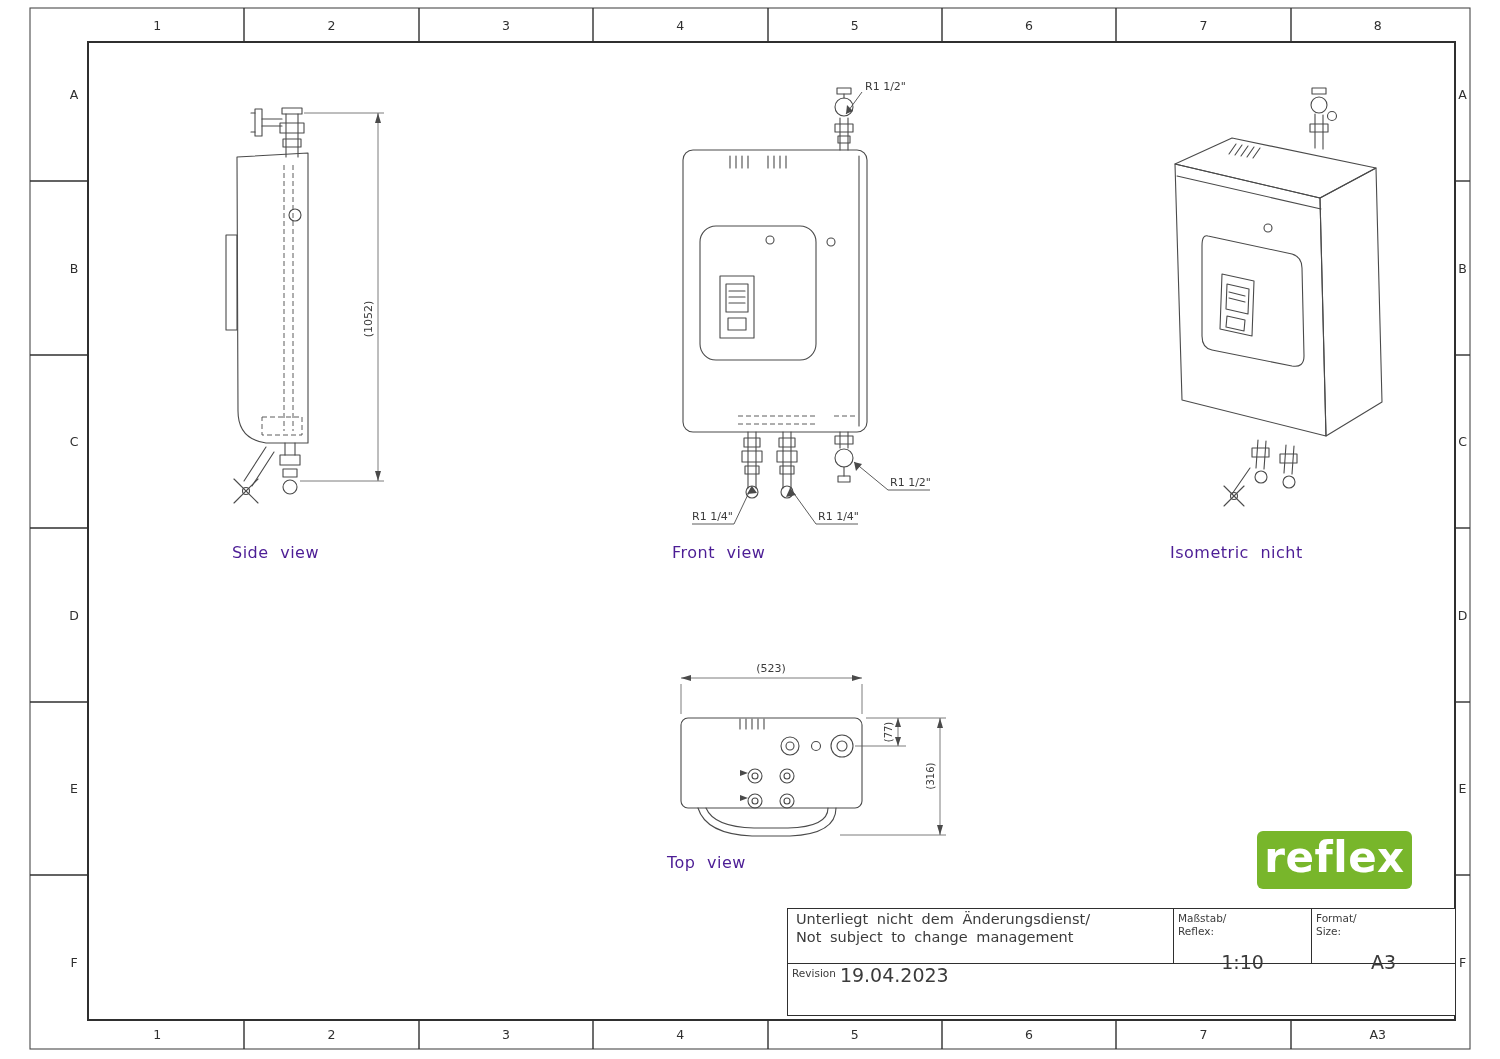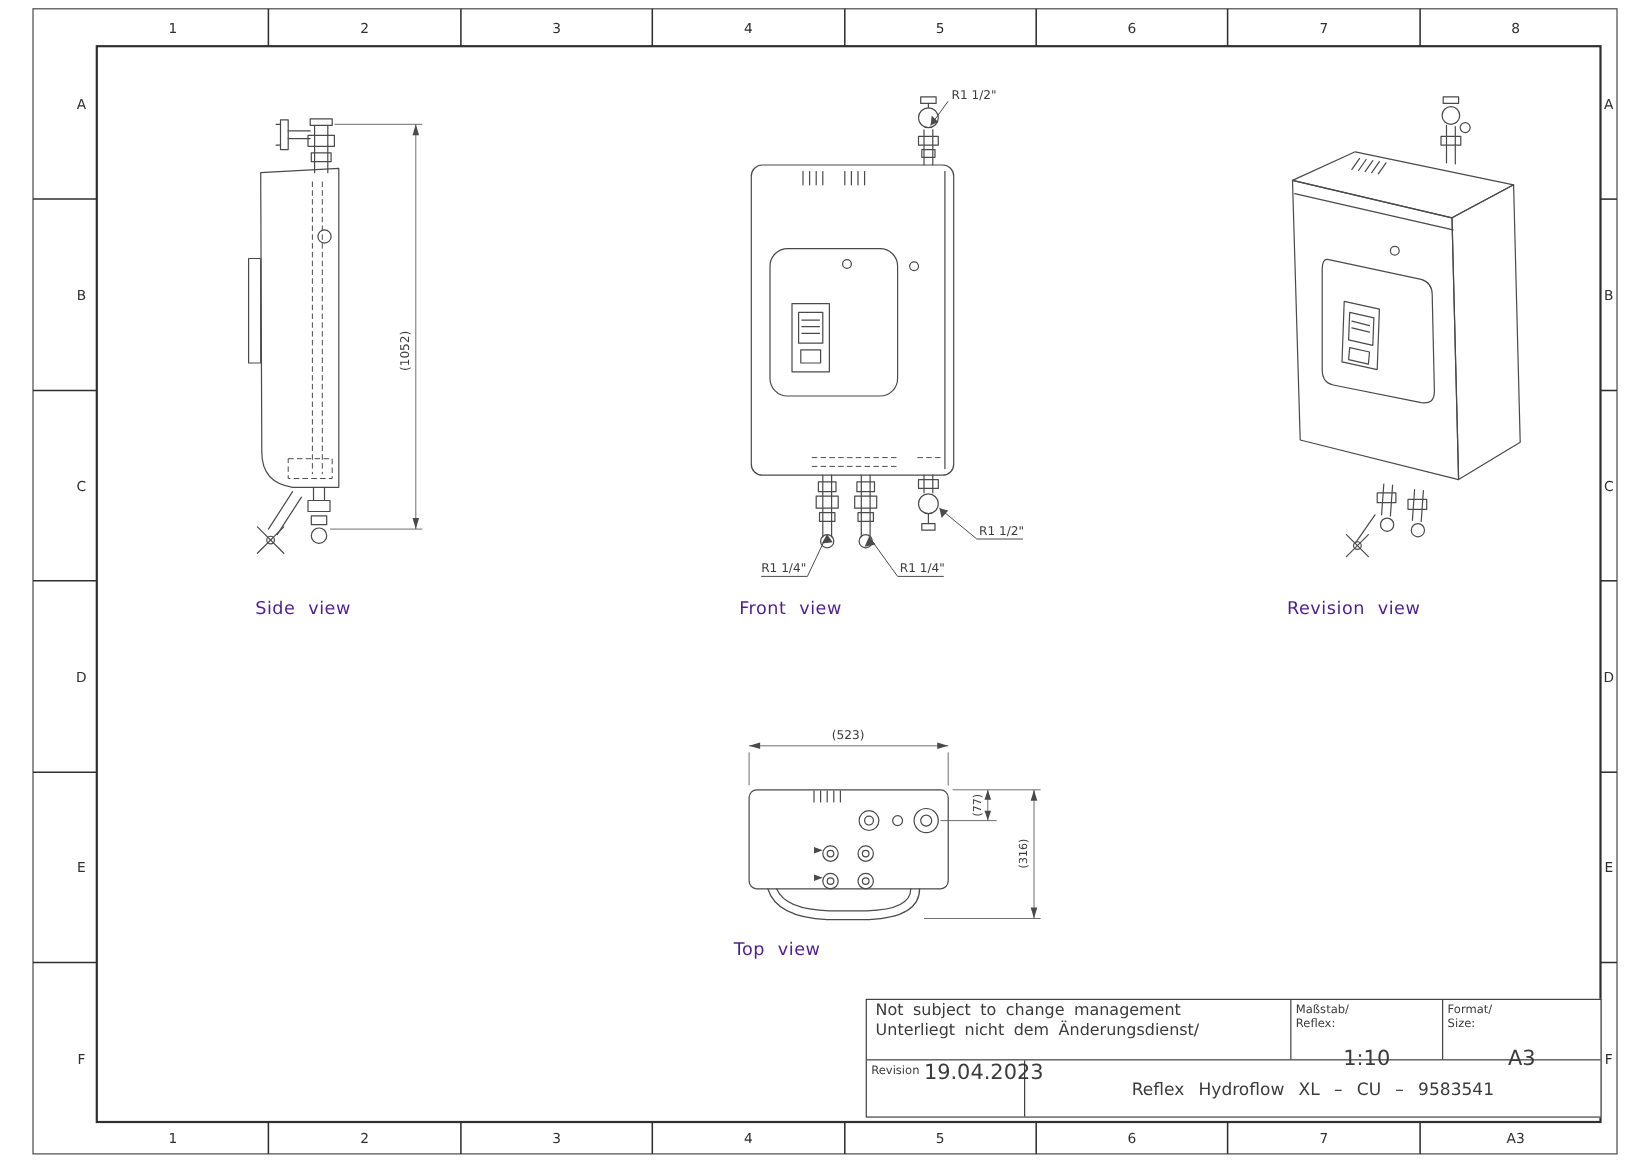--- a/index.html
+++ b/index.html
@@ -277,21 +277,21 @@
       <line x1="156" y1="367" x2="154" y2="395"></line>
         <line x1="164" y1="368" x2="162" y2="396"></line>
       <rect x="150" y="376" width="17" height="9"></rect>
       <circle cx="159" cy="404" r="6"></circle>
       <line x1="120" y1="390" x2="102" y2="416"></line>
       <line x1="94" y1="408" x2="114" y2="428"></line>
         <line x1="94" y1="428" x2="114" y2="408"></line>
       <circle cx="104" cy="418" r="3.5"></circle>
     </g>
   </svg>
-  <div class="cad-label" style="left:1170px;top:543px;">Revision view</div>
+  <div class="cad-label" style="left:1170px;top:543px;">Isometric nicht</div>
 
   <svg class="abs" style="left:640px;top:658px;" width="330" height="200" viewBox="0 0 330 200">
     <g stroke="#4a4a4a" stroke-width="1.1" fill="none" stroke-linejoin="round" stroke-linecap="round">
       <rect x="41" y="60" width="181" height="90" rx="7"></rect>
       <path d="M 58,150 Q 66,176 112,178 L 150,178 Q 196,176 196,150"></path>
       <path d="M 66,150 Q 74,169 114,170 L 148,170 Q 188,169 188,150"></path>
       <line x1="100" y1="61" x2="100" y2="71"></line>
         <line x1="106" y1="61" x2="106" y2="71"></line>
       <line x1="112" y1="61" x2="112" y2="71"></line>
         <line x1="118" y1="61" x2="118" y2="71"></line>
@@ -331,26 +331,29 @@
         <polygon points="258,88 255,79 261,79"></polygon>
       <polygon points="300,60 297,70 303,70"></polygon>
         <polygon points="300,177 297,167 303,167"></polygon>
     </g>
     <text x="131" y="14" font-size="11" text-anchor="middle">(523)</text>
     <text transform="translate(252,74) rotate(-90)" font-size="10" text-anchor="middle">(77)</text>
     <text transform="translate(294,118) rotate(-90)" font-size="10" text-anchor="middle">(316)</text>
   </svg>
   <div class="cad-label" style="left:667px;top:853px;">Top view</div>
 
+  <div class="logo" style="left: 1257px; top: 831px; width: 155px; height: 58px; background: rgb(120, 182, 43); color: rgb(255, 255, 255);">
+    <span>reflex</span>
+  </div>
 
   <div class="tb" style="left:787px;top:908px;width:669px;height:108px;">
     <div class="tb-row" style="height:54px;flex:0 0 54px;">
       <div class="tb-cell" style="width:385px;">
+        <div class="tb-note">Unterliegt nicht dem Änderungsdienst/</div>
         <div class="tb-note">Not subject to change management</div>
-        <div class="tb-note">Unterliegt nicht dem Änderungsdienst/</div>
       </div>
       <div class="tb-cell tb-kv" style="width:138px;">
         <div class="tb-key">
           <div>Maßstab/</div>
           <div>Reflex:</div>
         </div>
         <div class="tb-val">1:10</div>
       </div>
       <div class="tb-cell tb-kv" style="flex:1;">
         <div class="tb-key">
@@ -358,19 +361,16 @@
           <div>Size:</div>
         </div>
         <div class="tb-val">A3</div>
       </div>
     </div>
     <div class="tb-row">
       <div class="tb-cell tb-col" style="width:143px;">
         <div class="tb-key">Revision</div>
         <div class="tb-val" style="padding-top:0;align-items:flex-start;">19.04.2023</div>
       </div>
-      <div class="tb-cell tb-title" style="flex:1;">
-        <span>Reflex Hydroflow XL – CU – 9583541</span>
-      </div>
     </div>
   </div>
 
 </div>
 
 </body></html>

